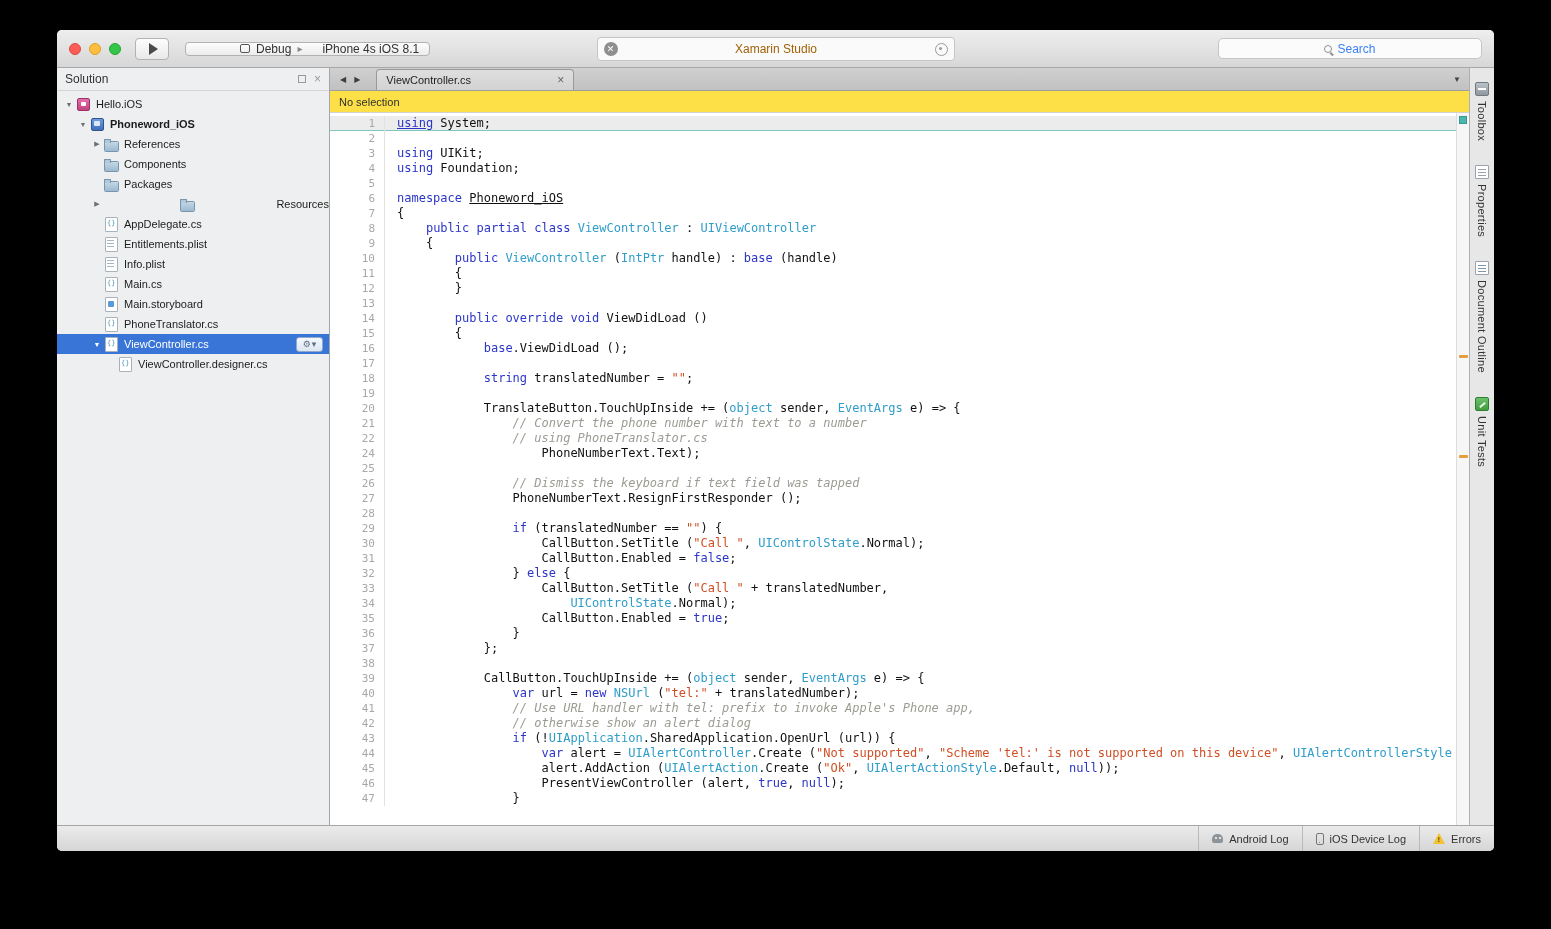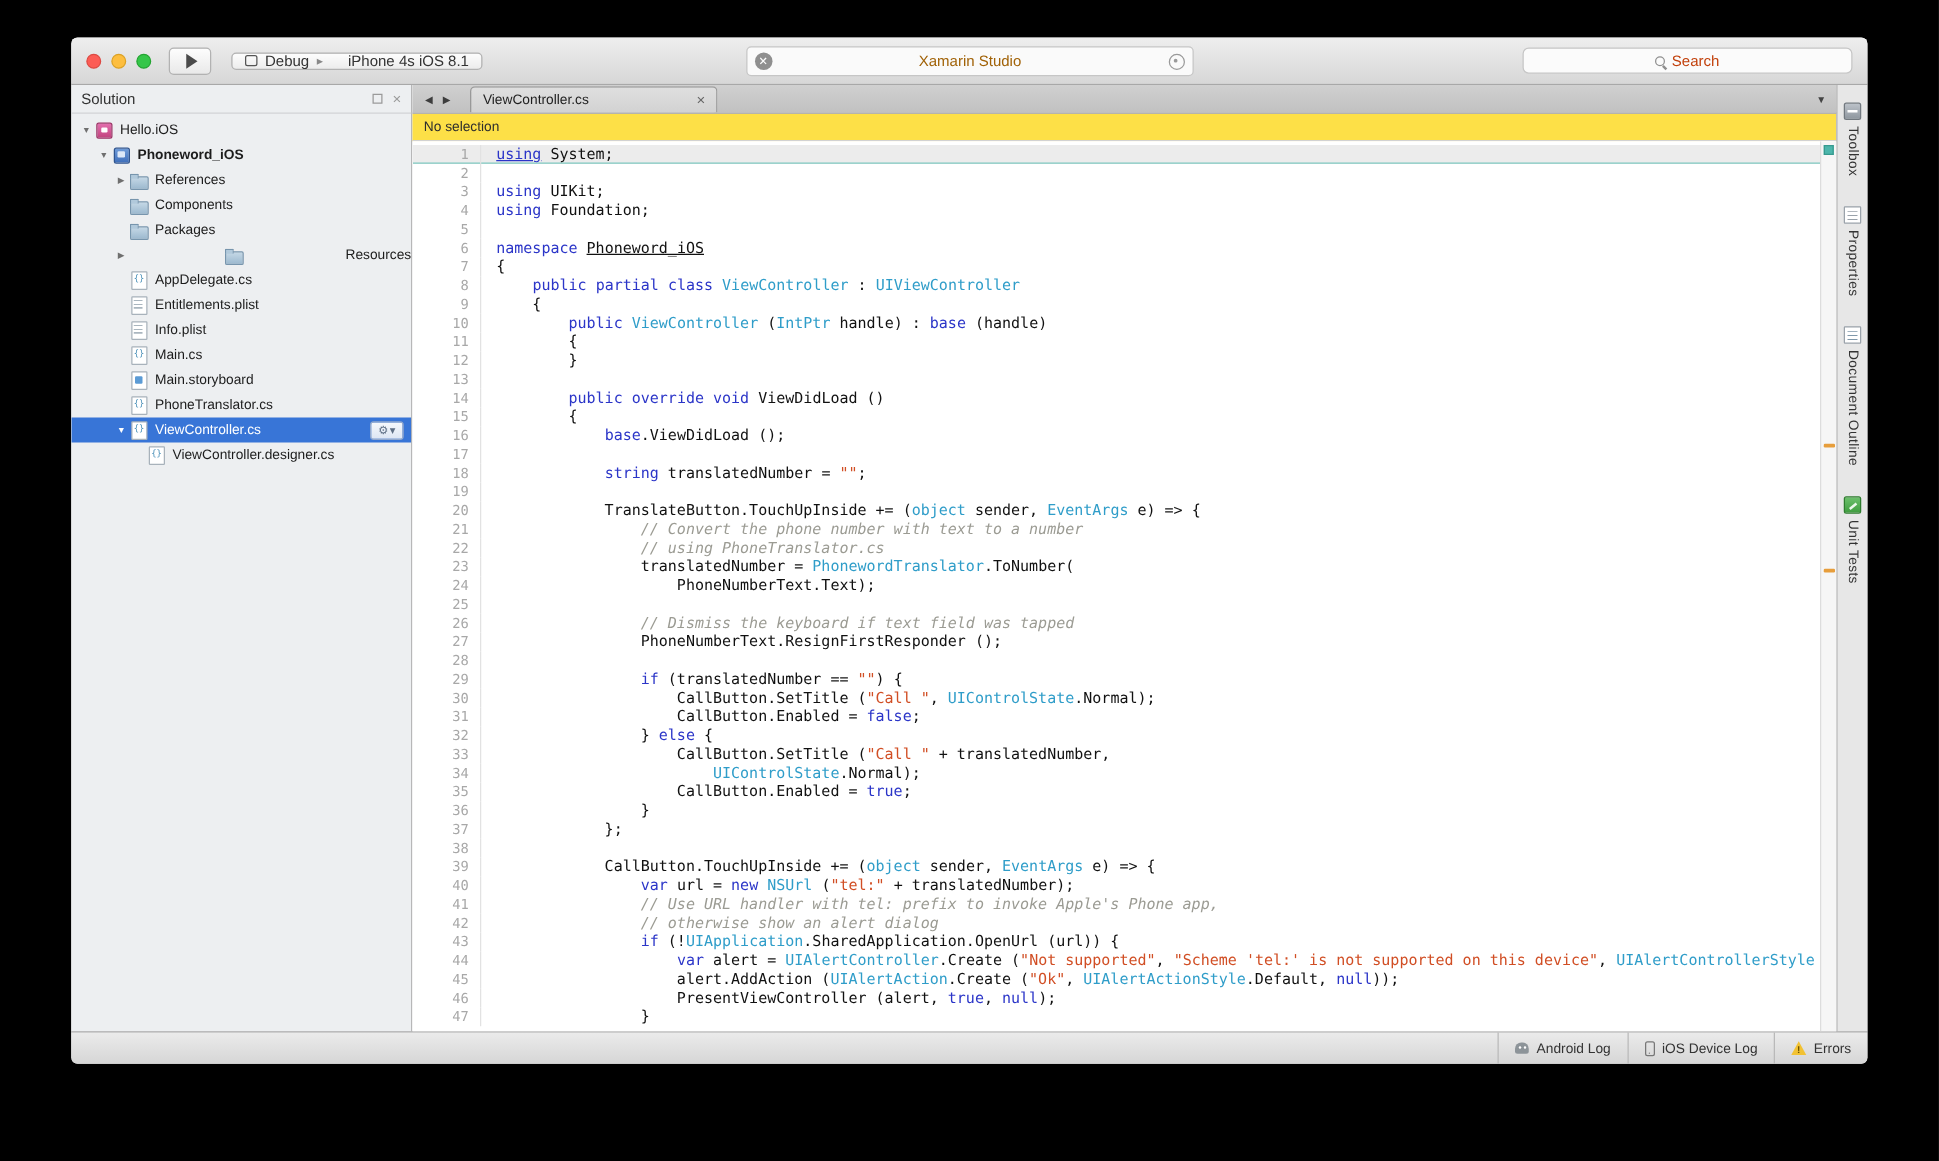--- a/index.html
+++ b/index.html
@@ -15,33 +15,33 @@
     display:flex;align-items:center;padding:0 12px;position:relative;}
   .traffic{display:flex;gap:8px;margin-right:14px;}
   .light{width:12px;height:12px;border-radius:50%;}
   .light.red{background:#fc5c55;border:1px solid #dd4a43;}
   .light.yellow{background:#fdbe3f;border:1px solid #dca225;}
   .light.green{background:#35c649;border:1px solid #24a532;}
   .run-btn{width:34px;height:22px;background:linear-gradient(#fdfdfd,#e9e9e9);border:1px solid #b2b2b2;
     border-radius:4px;display:flex;align-items:center;justify-content:center;margin-right:16px;}
   .play-icon{width:0;height:0;border-left:9px solid #4a4a4a;border-top:6px solid transparent;border-bottom:6px solid transparent;margin-left:2px;}
   .config-group{height:14px;background:linear-gradient(#fdfdfd,#ececec);border:1px solid #b2b2b2;border-radius:4px;
-    display:flex;align-items:center;font-size:12px;color:#333;}
+    display:flex;align-items:center;font-size:12px;color:#333;padding-left:44px;}
   .config-seg{display:flex;align-items:center;gap:6px;padding:0 10px;height:100%;}
   .config-icon{width:10px;height:9px;border:1.5px solid #555;border-radius:2px;display:inline-block;}
   .chev{color:#888;font-size:10px;}
   .status-pill{position:absolute;left:50%;top:7px;transform:translateX(-50%);width:358px;height:24px;
     background:#fafafa;border:1px solid #c6c6c6;border-radius:4px;display:flex;align-items:center;padding:0 6px;}
   .xamarin-badge{width:14px;height:14px;border-radius:50%;background:#8f8f8f;color:#fff;font-size:9px;
     display:flex;align-items:center;justify-content:center;}
   .status-text{flex:1;text-align:center;color:#a16207;font-size:12px;}
   .target-icon{width:13px;height:13px;border-radius:50%;border:1.5px solid #9a9a9a;position:relative;}
   .target-icon::after{content:"";position:absolute;left:3.5px;top:3.5px;width:3px;height:3px;border-radius:50%;background:#9a9a9a;}
   .search-field{margin-left:auto;width:264px;height:21px;background:#fbfbfb;border:1px solid #c6c6c6;border-radius:5px;
-    display:flex;align-items:center;justify-content:center;gap:5px;color:#c2410c;font-size:12px;}
+    display:flex;align-items:center;justify-content:center;gap:5px;color:#3b82f6;font-size:12px;}
   .mag-icon{width:8px;height:8px;border:1.5px solid #8f8f8f;border-radius:50%;position:relative;display:inline-block;}
   .mag-icon::after{content:"";position:absolute;left:6px;top:6px;width:4px;height:1.5px;background:#8f8f8f;transform:rotate(45deg);transform-origin:0 0;}
 
   
   .main{flex:1;display:flex;min-height:0;}
 
   
   .sidebar{flex:0 0 273px;background:#edeff1;border-right:1px solid #a5a5a5;display:flex;flex-direction:column;min-height:0;}
   .sidebar-header{flex:0 0 23px;display:flex;align-items:center;padding:0 8px;font-size:12px;color:#333;
     border-bottom:1px solid #d2d4d6;}
@@ -303,21 +303,20 @@
             <div class="code-line"><span class="line-num">13</span><span class="fold-margin"></span><span class="code-text"></span></div>
             <div class="code-line"><span class="line-num">14</span><span class="fold-margin"></span><span class="code-text"><span class="tk-p">        </span><span class="tk-k">public</span><span class="tk-p"> </span><span class="tk-k">override</span><span class="tk-p"> </span><span class="tk-k">void</span><span class="tk-p"> ViewDidLoad ()</span></span></div>
             <div class="code-line"><span class="line-num">15</span><span class="fold-margin"></span><span class="code-text"><span class="tk-p">        {</span></span></div>
             <div class="code-line"><span class="line-num">16</span><span class="fold-margin"></span><span class="code-text"><span class="tk-p">            </span><span class="tk-k">base</span><span class="tk-p">.ViewDidLoad ();</span></span></div>
             <div class="code-line"><span class="line-num">17</span><span class="fold-margin"></span><span class="code-text"></span></div>
             <div class="code-line"><span class="line-num">18</span><span class="fold-margin"></span><span class="code-text"><span class="tk-p">            </span><span class="tk-k">string</span><span class="tk-p"> translatedNumber = </span><span class="tk-s">""</span><span class="tk-p">;</span></span></div>
             <div class="code-line"><span class="line-num">19</span><span class="fold-margin"></span><span class="code-text"></span></div>
             <div class="code-line"><span class="line-num">20</span><span class="fold-margin"></span><span class="code-text"><span class="tk-p">            TranslateButton.TouchUpInside += (</span><span class="tk-t">object</span><span class="tk-p"> sender, </span><span class="tk-t">EventArgs</span><span class="tk-p"> e) =&gt; {</span></span></div>
             <div class="code-line"><span class="line-num">21</span><span class="fold-margin"></span><span class="code-text"><span class="tk-c">                // Convert the phone number with text to a number</span></span></div>
             <div class="code-line"><span class="line-num">22</span><span class="fold-margin"></span><span class="code-text"><span class="tk-c">                // using PhoneTranslator.cs</span></span></div>
-            <div class="code-line"><span class="line-num">23</span><span class="fold-margin"></span><span class="code-text"><span class="tk-p">                translatedNumber = </span><span class="tk-t">PhonewordTranslator</span><span class="tk-p">.ToNumber(</span></span></div>
             <div class="code-line"><span class="line-num">24</span><span class="fold-margin"></span><span class="code-text"><span class="tk-p">                    PhoneNumberText.Text);</span></span></div>
             <div class="code-line"><span class="line-num">25</span><span class="fold-margin"></span><span class="code-text"></span></div>
             <div class="code-line"><span class="line-num">26</span><span class="fold-margin"></span><span class="code-text"><span class="tk-c">                // Dismiss the keyboard if text field was tapped</span></span></div>
             <div class="code-line"><span class="line-num">27</span><span class="fold-margin"></span><span class="code-text"><span class="tk-p">                PhoneNumberText.ResignFirstResponder ();</span></span></div>
             <div class="code-line"><span class="line-num">28</span><span class="fold-margin"></span><span class="code-text"></span></div>
             <div class="code-line"><span class="line-num">29</span><span class="fold-margin"></span><span class="code-text"><span class="tk-p">                </span><span class="tk-k">if</span><span class="tk-p"> (translatedNumber == </span><span class="tk-s">""</span><span class="tk-p">) {</span></span></div>
             <div class="code-line"><span class="line-num">30</span><span class="fold-margin"></span><span class="code-text"><span class="tk-p">                    CallButton.SetTitle (</span><span class="tk-s">"Call "</span><span class="tk-p">, </span><span class="tk-t">UIControlState</span><span class="tk-p">.Normal);</span></span></div>
             <div class="code-line"><span class="line-num">31</span><span class="fold-margin"></span><span class="code-text"><span class="tk-p">                    CallButton.Enabled = </span><span class="tk-k">false</span><span class="tk-p">;</span></span></div>
             <div class="code-line"><span class="line-num">32</span><span class="fold-margin"></span><span class="code-text"><span class="tk-p">                } </span><span class="tk-k">else</span><span class="tk-p"> {</span></span></div>
             <div class="code-line"><span class="line-num">33</span><span class="fold-margin"></span><span class="code-text"><span class="tk-p">                    CallButton.SetTitle (</span><span class="tk-s">"Call "</span><span class="tk-p"> + translatedNumber,</span></span></div>

